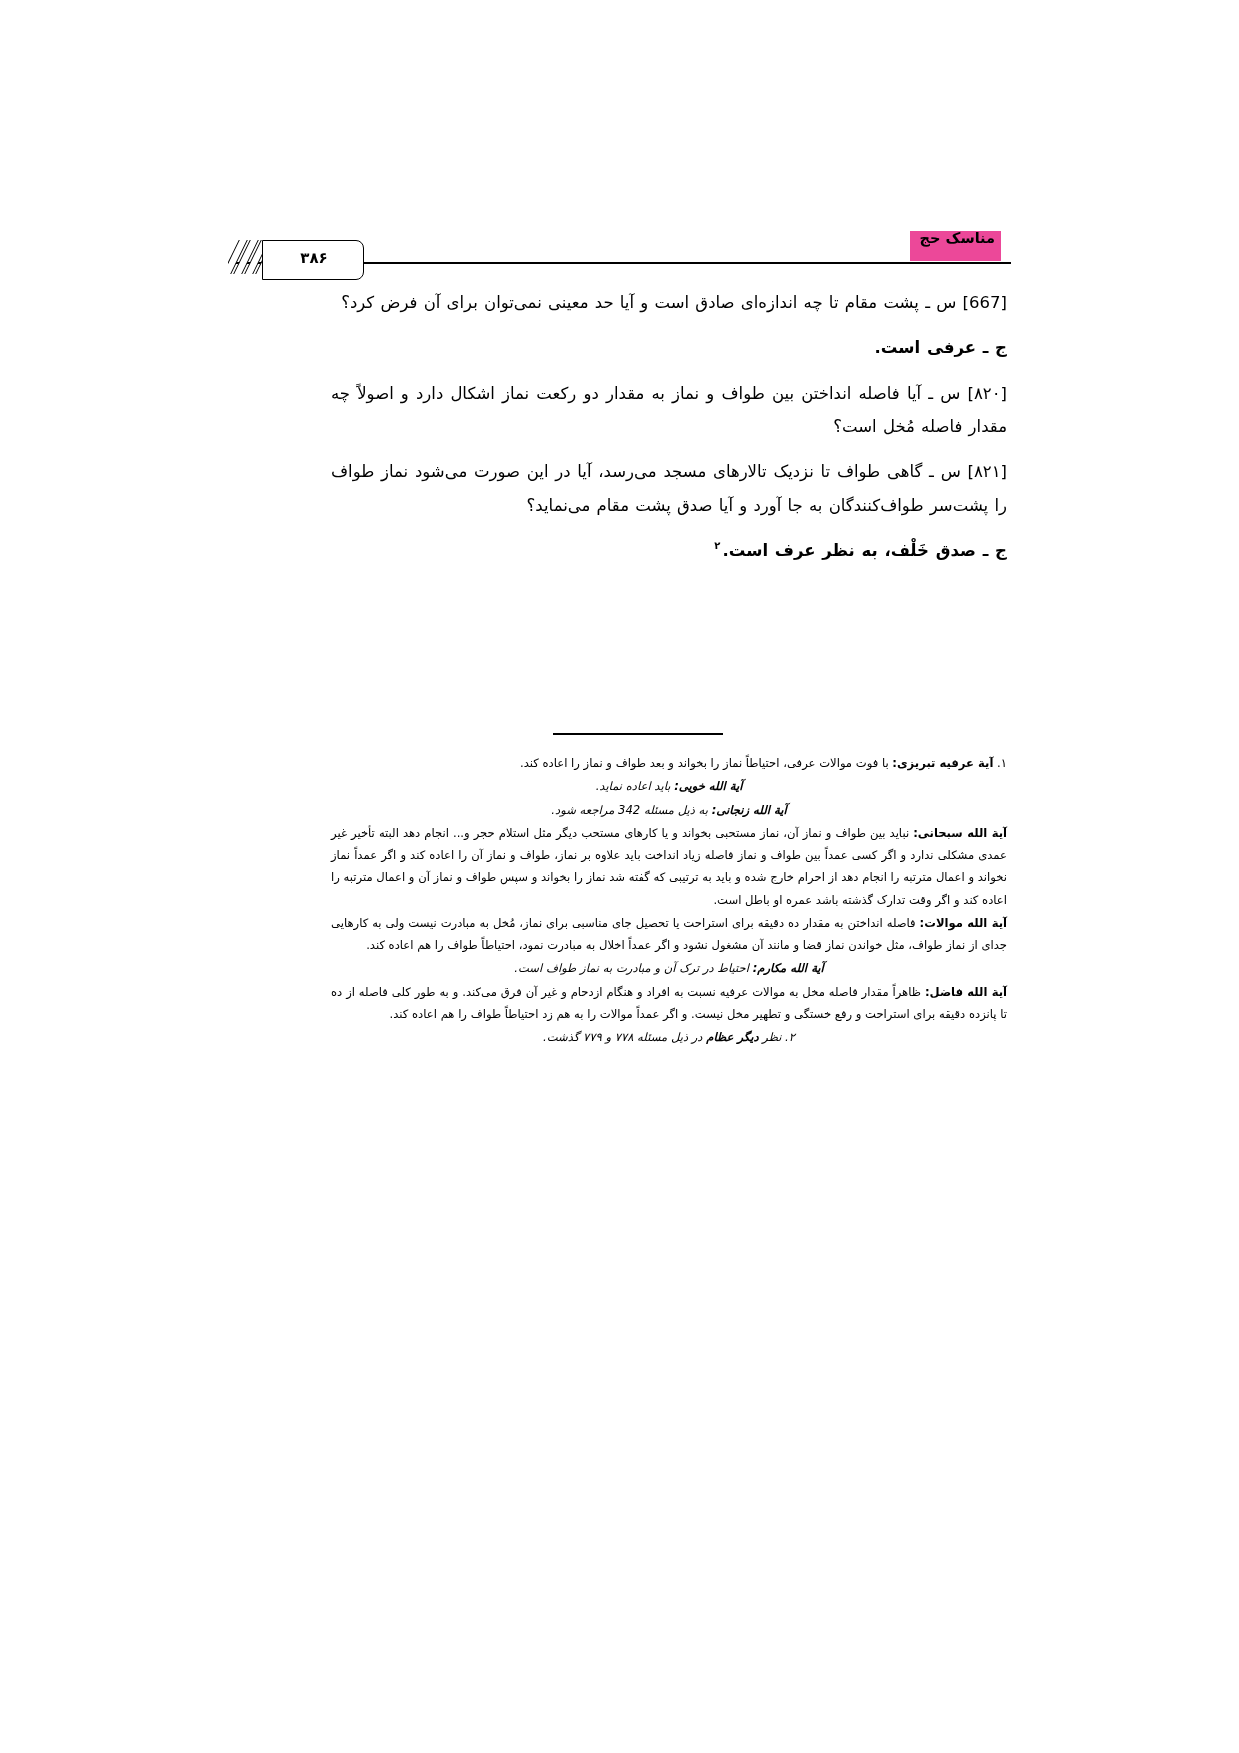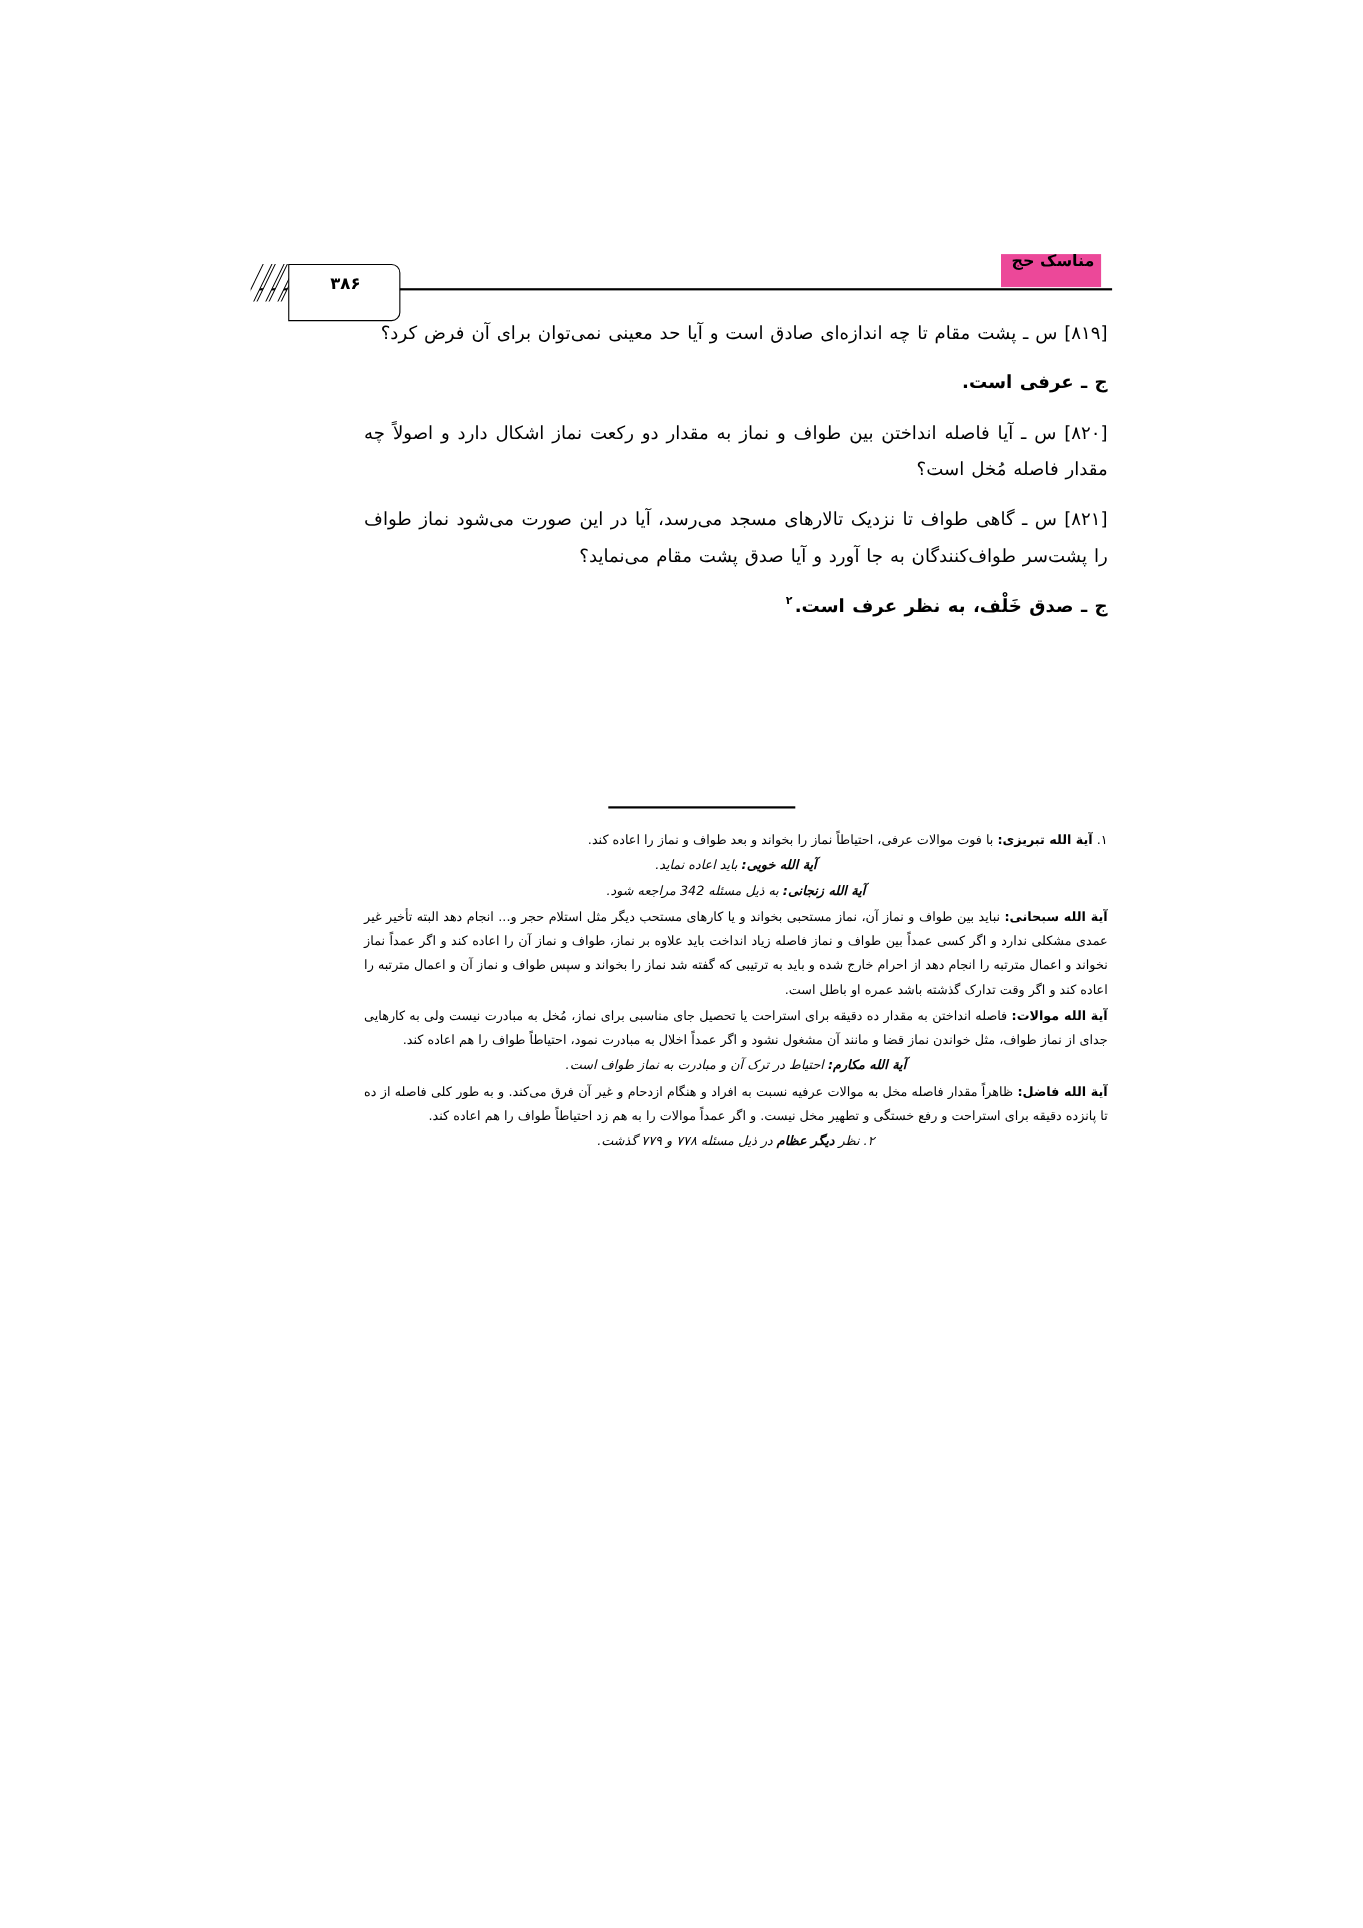--- a/index.html
+++ b/index.html
@@ -83,21 +83,21 @@
     min-width: 70px;
     height: 34px;
     border: 1.8px solid #000;
     border-radius: 0 8px 8px 0;
     border-left: 1.8px solid #000;
     display: flex;
     align-items: center;
     justify-content: center;
     background: #fff;
     margin-left: -12px;
-    padding: 0 14px 16px 16px;
+    padding: 0 14px 4px 16px;
     position: relative;
     z-index: 2;
     text-align: center;
   }
   .folio-num {
     font-size: 15px;
     font-weight: 700;
     line-height: 1;
     direction: rtl;
   }
@@ -185,21 +185,21 @@
           <span></span>
       </div>
       <div class="folio-box">
         <span class="folio-num">۳۸۶</span>
       </div>
     </div>
   </div>
 
   <div class="body-col">
     <p class="qa">
-      <span>[۸۱۹] س  ـ پشت مقام تا چه اندازه‌ای صادق است و آیا حد معینی نمی‌توان برای آن فرض کرد؟</span>
+      <span>[667] س  ـ پشت مقام تا چه اندازه‌ای صادق است و آیا حد معینی نمی‌توان برای آن فرض کرد؟</span>
     </p>
     <p class="qa ans">
       <span>ج ـ عرفی است.</span>
     </p>
     <p class="qa">
       <span>[۸۲۰] س  ـ آیا فاصله انداختن بین طواف و نماز به مقدار دو رکعت نماز اشکال دارد و اصولاً چه مقدار فاصله مُخل است؟</span>
     </p>
     <p class="qa">
       <span>[۸۲۱] س ـ گاهی طواف تا نزدیک تالارهای مسجد می‌رسد، آیا در این صورت می‌شود نماز طواف را پشت‌سر طواف‌کنندگان به جا آورد و آیا صدق پشت مقام می‌نماید؟</span>
     </p>
@@ -207,21 +207,21 @@
       <span>ج ـ صدق خَلْف، به نظر عرف است.</span><sup class="fn">۲</sup>
     </p>
   </div>
 
   <div class="fn-rule"></div>
 
   <div class="footnotes">
 
     <p class="fn-item fn-right">
       <span class="fn-marker">۱.</span>
-      <span class="fn-auth">آیة الله تبریزی:</span>
+      <span class="fn-auth">آیة عرفیه تبریزی:</span>
       <span>با فوت موالات عرفی، احتیاطاً نماز را بخواند و بعد طواف و نماز را اعاده کند.</span>
     </p>
 
     <p class="fn-item fn-center">
       <span class="fn-auth">آیة الله خویی:</span>
       <span>باید اعاده نماید.</span>
     </p>
 
     <p class="fn-item fn-center">
       <span class="fn-auth">آیة الله زنجانی:</span>

